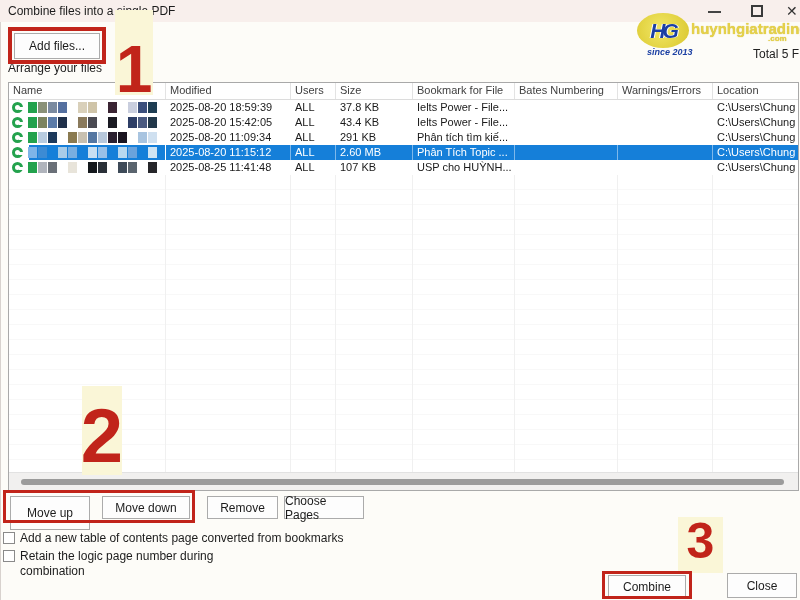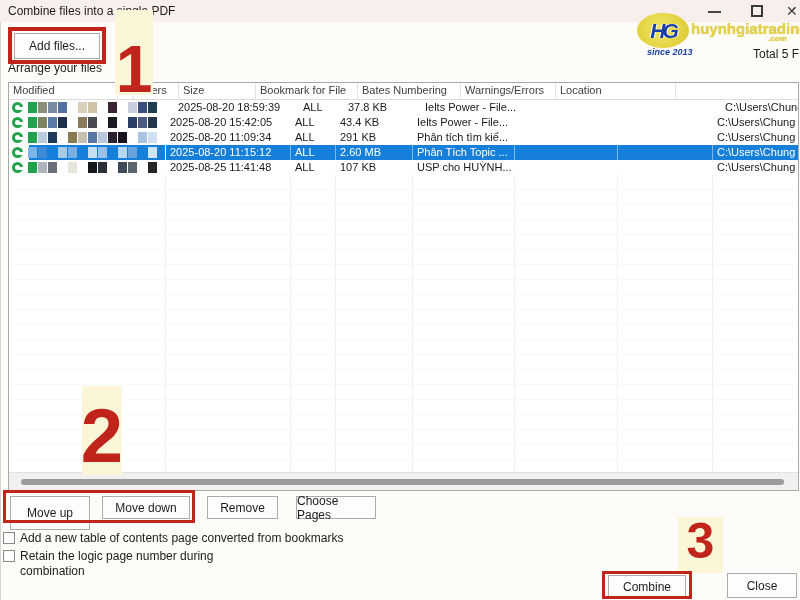--- a/index.html
+++ b/index.html
@@ -94,20 +94,21 @@
 <div class="abs btn" style="left:14px;top:33px;width:86px;height:26px;">Add files...</div>
 <div class="abs red-box" style="left:8px;top:27px;width:98px;height:37px;"></div>
 <div class="abs ystrip" style="left:115px;top:10px;width:38px;height:85px;">
   <span class="red-num" style="font-size:66px;">1</span>
 </div>
 
 <div class="abs arrange-label">Arrange your files</div>
 
 <div class="abs table-wrap">
   <div class="thead" id="thead">
+      <span class="hcell" style="width: 157px;">Name</span>
       <span class="hcell" style="width: 125px;">Modified</span>
       <span class="hcell" style="width: 45px;">Users</span>
       <span class="hcell" style="width: 77px;">Size</span>
       <span class="hcell" style="width: 102px;">Bookmark for File</span>
       <span class="hcell" style="width: 103px;">Bates Numbering</span>
       <span class="hcell" style="width: 95px;">Warnings/Errors</span>
       <span class="hcell" style="width: 120px;">Location</span>
     </div>
   <div class="grid-layer" id="grid-layer">
       <div class="vline" style="left: 156px;"></div>
@@ -131,21 +132,21 @@
           <span class="mcell"></span>
           <span class="mcell" style="background: rgb(217, 208, 186);"></span>
           <span class="mcell" style="background: rgb(207, 196, 168);"></span>
           <span class="mcell"></span>
           <span class="mcell" style="background: rgb(58, 36, 51);"></span>
           <span class="mcell"></span>
           <span class="mcell" style="background: rgb(201, 206, 222);"></span>
           <span class="mcell" style="background: rgb(59, 79, 124);"></span>
           <span class="mcell" style="background: rgb(30, 61, 82);"></span>
         </span>
-        <span class="cell" style="width: 125px; margin-left: 8px;">2025-08-20 18:59:39</span>
+        <span class="cell" style="width: 125px;">2025-08-20 18:59:39</span>
         <span class="cell" style="width: 45px;">ALL</span>
         <span class="cell" style="width: 77px;">37.8 KB</span>
         <span class="cell" style="width: 102px;">Ielts Power - File...</span>
         <span class="cell" style="width: 103px;"></span>
         <span class="cell" style="width: 95px;"></span>
         <span class="cell" style="width: 120px;">C:\Users\Chung N</span>
       </div>
       <div class="trow">
         <span class="cell name-cell" style="width: 157px;">
           <span class="file-icon">
@@ -261,21 +262,21 @@
 </div>
 
 <div class="abs ystrip" style="left:82px;top:386px;width:40px;height:89px;padding-bottom:10px;box-sizing:border-box;">
   <span class="red-num" style="font-size:76px;">2</span>
 </div>
 
 <div class="abs btn" style="left:10px;top:496px;width:80px;height:34px;">Move up</div>
 <div class="abs btn" style="left:102px;top:496px;width:88px;height:23px;">Move down</div>
 <div class="abs red-box-thin" style="left:3px;top:490px;width:192px;height:33px;"></div>
 <div class="abs btn" style="left:207px;top:496px;width:71px;height:23px;">Remove</div>
-<div class="abs btn" style="left:296px;top:496px;width:80px;height:23px;">Choose Pages</div>
+<div class="abs btn" style="left:284px;top:496px;width:80px;height:23px;">Choose Pages</div>
 
 <div class="abs checkbox-area" id="checkbox-area">
     <div class="cb-row">
       <span class="cb-box"></span>
       <span class="cb-label">Add a new table of contents page converted from bookmarks</span>
     </div>
     <div class="cb-row">
       <span class="cb-box"></span>
       <span class="cb-label" style="width: 245px;">Retain the logic page number during combination</span>
     </div>

